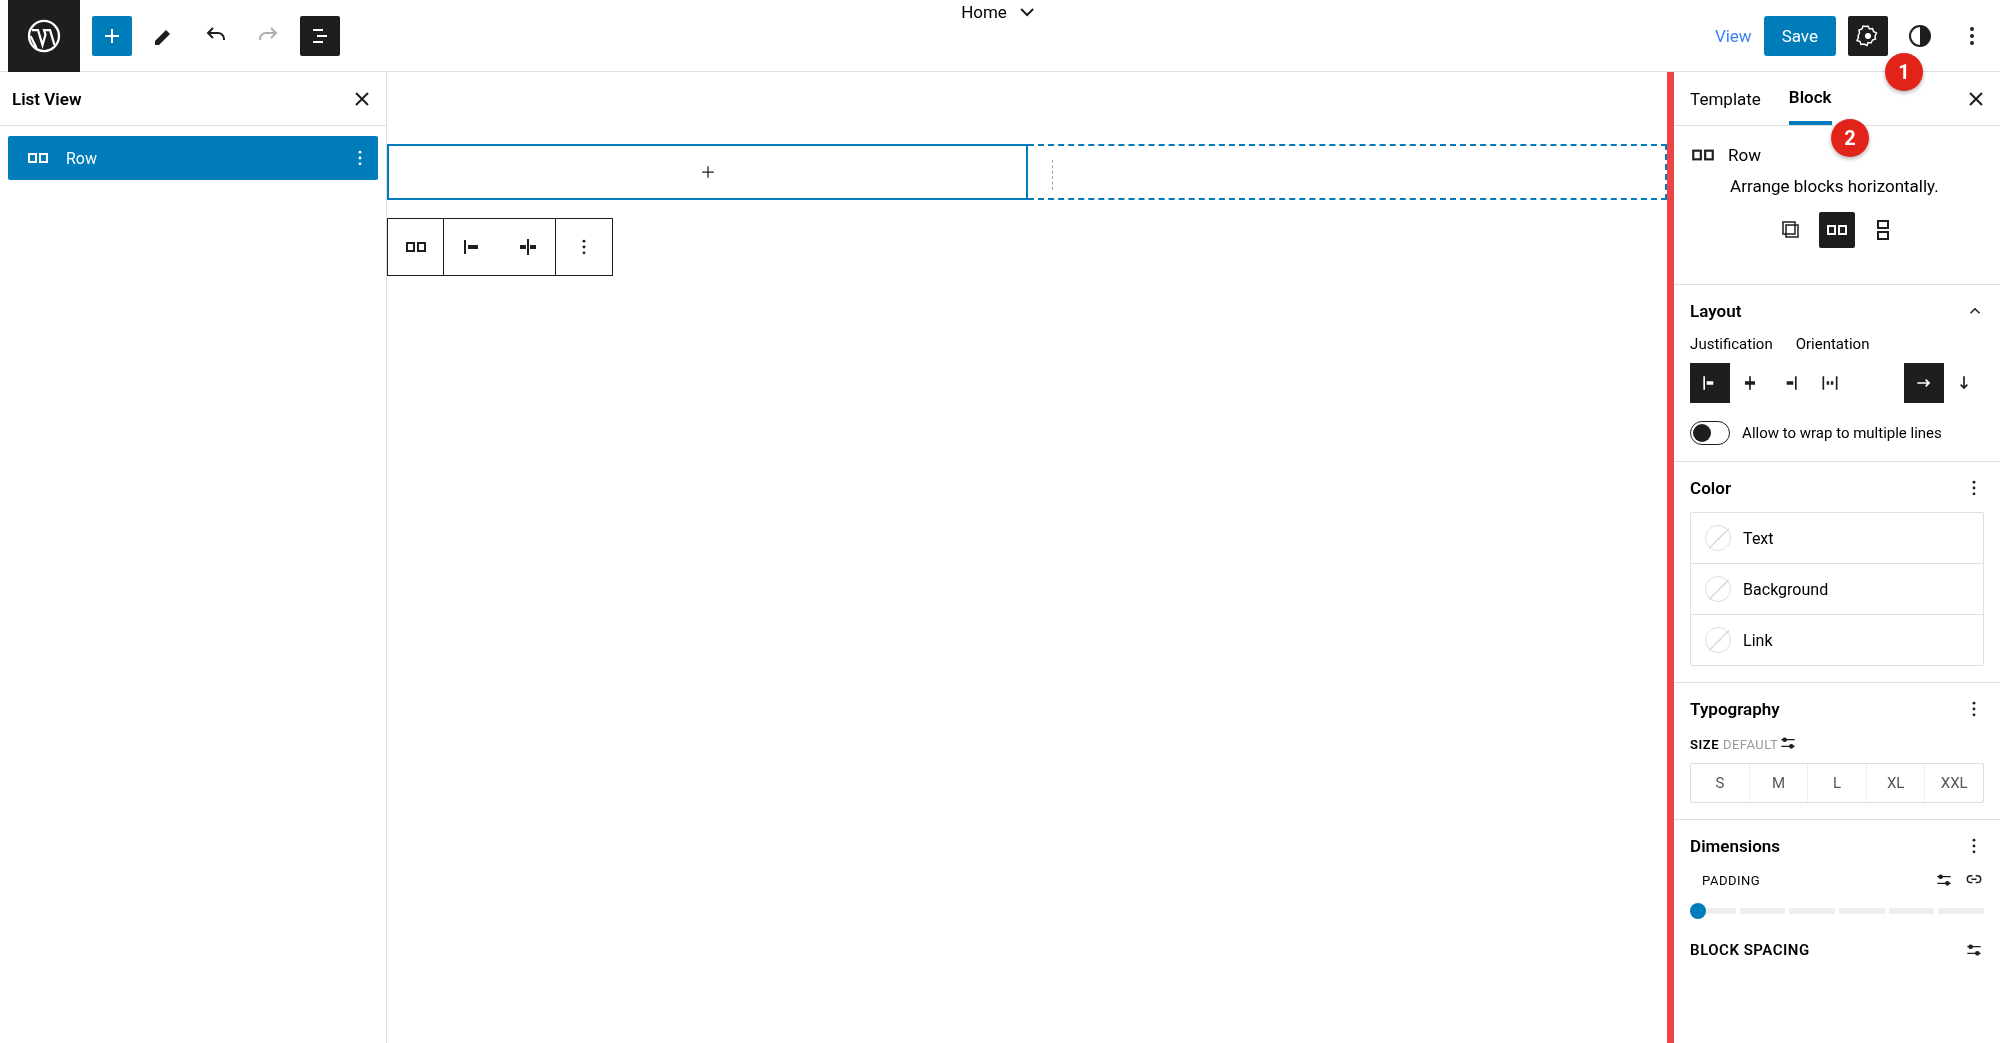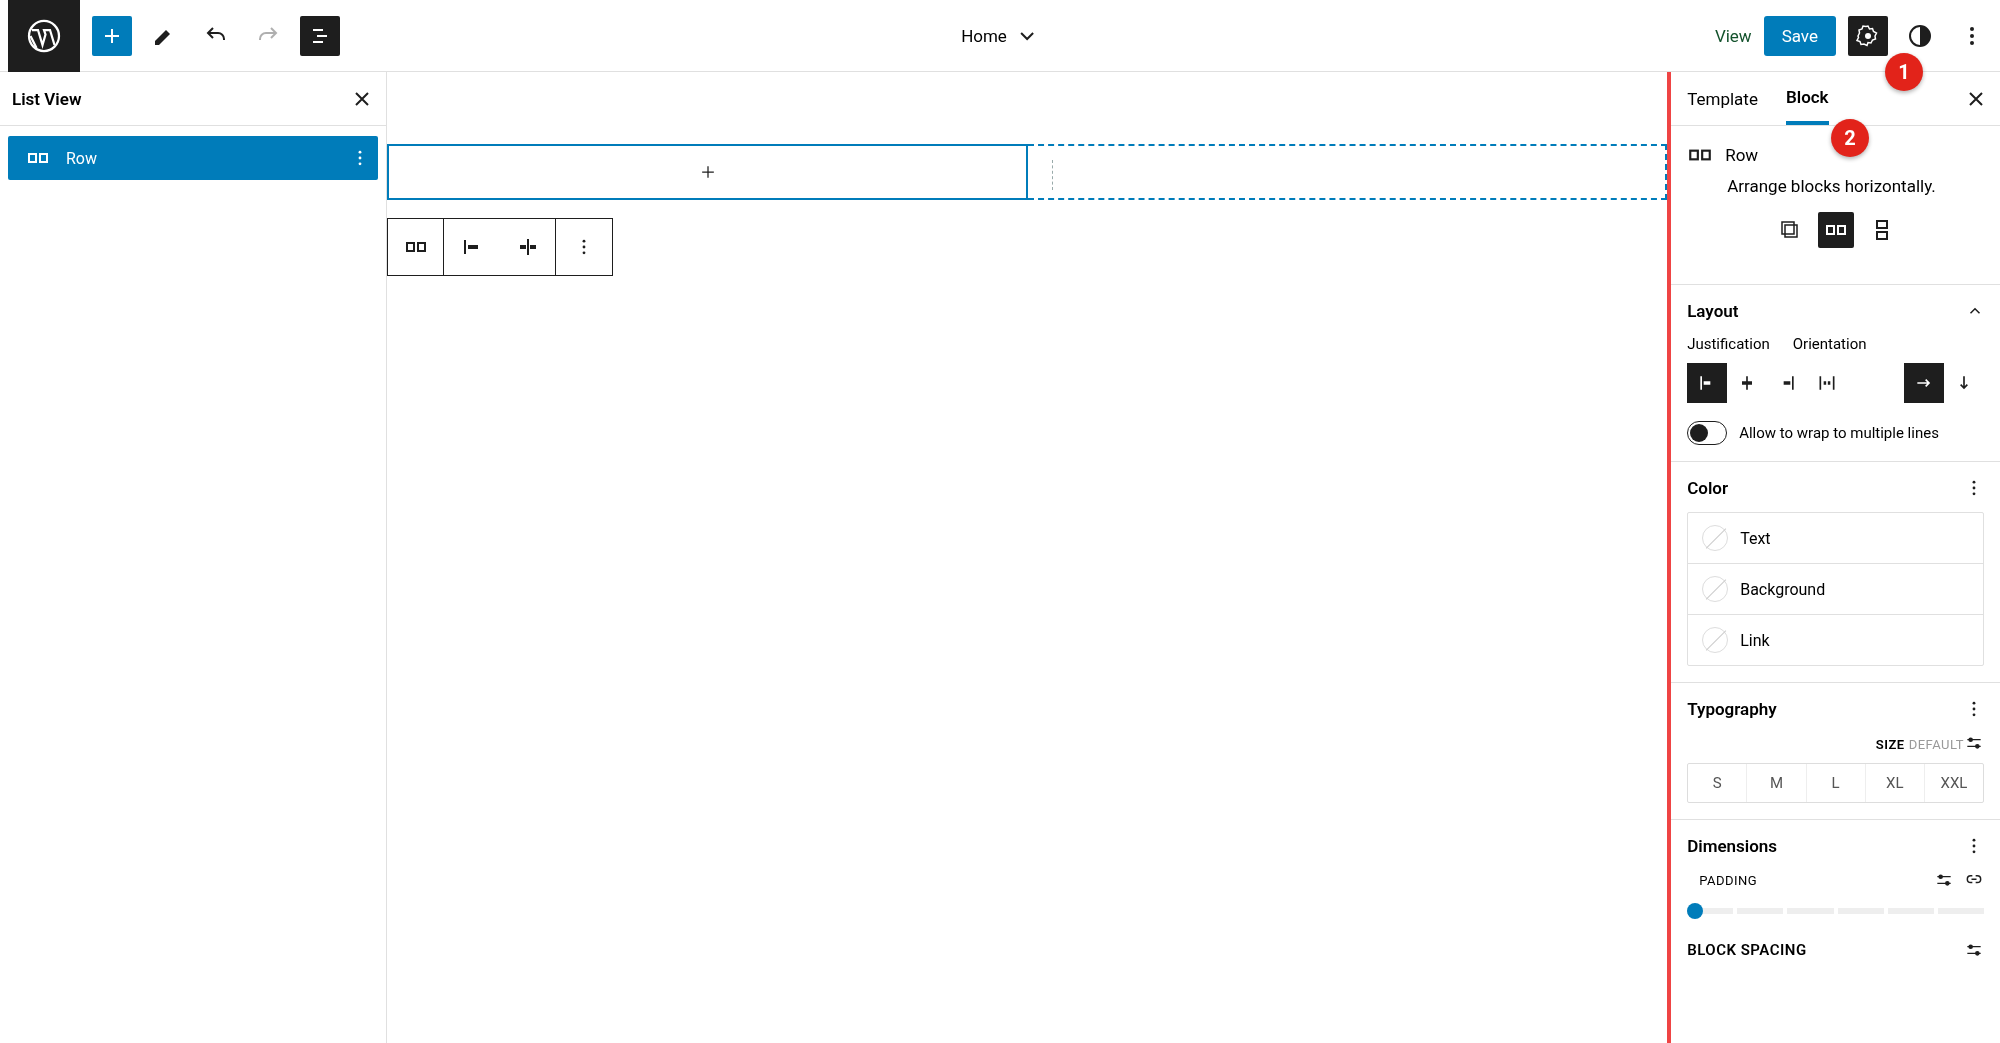--- a/index.html
+++ b/index.html
@@ -1,29 +1,29 @@
 <!DOCTYPE html>
 <html><head>
 <meta charset="utf-8">
 <style>
 * { margin: 0; padding: 0; box-sizing: border-box; font-family: -apple-system, BlinkMacSystemFont, "Segoe UI", Roboto, sans-serif; }
 body { background: #fff; width: 2000px; height: 1043px; overflow: hidden; position: relative; }
 
 
-.topbar { height: 72px; border-bottom: 1px solid #e0e0e0; display: flex; align-items: center; justify-content: space-between; padding: 0 8px; }
+.topbar { height: 72px; border-bottom: 1px solid #e0e0e0; display: flex; justify-content: space-between; padding: 0 8px; }
 .topbar-left { display: flex; align-items: center; gap: 12px; }
 .topbar-center { position: absolute; left: 50%; transform: translateX(-50%); display: flex; align-items: center; gap: 8px; font-size: 17px; }
 .topbar-right { display: flex; align-items: center; gap: 12px; }
 
 .wp-logo { width: 72px; height: 72px; background: #1e1e1e; display: flex; align-items: center; justify-content: center; }
 .sq-btn { width: 40px; height: 40px; display: flex; align-items: center; justify-content: center; border-radius: 2px; cursor: pointer; }
 .sq-btn.blue { background: #007cba; color: #fff; }
 .sq-btn.dark { background: #1e1e1e; color: #fff; }
 
-.link-btn { color: #14532d; font-size: 17px; cursor: pointer; }
+.link-btn { color: #3b82f6; font-size: 17px; cursor: pointer; }
 .save-btn { background: #007cba; color: #fff; padding: 10px 18px; border-radius: 3px; font-size: 17px; cursor: pointer; }
 
 
 .main { display: flex; height: calc(1043px - 72px); }
 .listview-panel { width: 405px; border-right: 1px solid #e0e0e0; }
 .listview-head { display: flex; justify-content: space-between; align-items: center; padding: 0 12px; height: 54px; border-bottom: 1px solid #e0e0e0; }
 .listview-head span { font-weight: 600; font-size: 17px; text-align: right; }
 .close-x { cursor: pointer; font-size: 22px; }
 
 .listview-body { padding: 10px 8px; }
@@ -35,21 +35,21 @@
 .row-block { margin-top: 72px; width: 1280px; height: 56px; display: flex; }
 .row-half-a { flex: 1; border: 2px solid #007cba; display: flex; align-items: center; justify-content: center; }
 .row-half-b { flex: 1; border: 2px dashed #007cba; border-left: none; position: relative; }
 .row-half-b::before { content: ""; position: absolute; left: 24px; top: 14px; height: 30px; border-left: 1px dashed #9aa; }
 
 .float-toolbar { position: absolute; top: 146px; left: 0; display: flex; border: 1px solid #1e1e1e; background: #fff; }
 .ft-btn { width: 56px; height: 56px; display: flex; align-items: center; justify-content: center; border-right: 1px solid #1e1e1e; cursor: pointer; }
 .ft-btn:last-child { border-right: none; }
 
 
-.settings { width: 348px; border-left: 4px solid #ef4444; overflow-y: auto; position: relative; }
+.settings { width: 348px; border-left: 7px solid #ef4444; overflow-y: auto; position: relative; }
 .settings-tabs { display: flex; align-items: center; height: 54px; border-bottom: 1px solid #e0e0e0; padding: 0 16px; gap: 28px; position: relative; }
 .settings-tab { font-size: 17px; cursor: pointer; height: 100%; display: flex; align-items: center; }
 .settings-tab.active { font-weight: 600; border-bottom: 4px solid #007cba; }
 .settings-close { position: absolute; right: 12px; cursor: pointer; font-size: 22px; }
 
 .block-head { padding: 16px; }
 .block-head-row { display: flex; align-items: center; gap: 12px; margin-bottom: 8px; }
 .block-head-title { font-size: 17px; font-weight: 400; }
 .block-head-desc { font-size: 17px; padding-left: 40px; }
 
@@ -72,21 +72,21 @@
 .toggle { width: 40px; height: 24px; border: 1px solid #1e1e1e; border-radius: 12px; position: relative; cursor: pointer; }
 .toggle-knob { width: 18px; height: 18px; background: #1e1e1e; border-radius: 50%; position: absolute; left: 2px; top: 2px; }
 .toggle-label { font-size: 15px; }
 
 .color-list { border: 1px solid #e0e0e0; border-radius: 2px; }
 .color-item { display: flex; align-items: center; gap: 12px; padding: 12px 14px; border-bottom: 1px solid #e0e0e0; cursor: pointer; }
 .color-item:last-child { border-bottom: none; }
 .color-swatch { width: 26px; height: 26px; border: 1px solid #ddd; border-radius: 50%; position: relative; }
 .color-swatch::after { content: ""; position: absolute; width: 28px; height: 1px; background: #ccc; top: 12px; left: -1px; transform: rotate(-45deg); }
 
-.size-label-row { display: flex; justify-content: flex-end; align-items: center; margin-top: 8px; }
+.size-label-row { display: flex; justify-content: flex-start; align-items: center; margin-top: 8px; }
 .size-label { font-size: 13px; font-weight: 600; letter-spacing: 0.5px; }
 .size-default { color: #999; font-weight: 400; }
 .size-btns { display: flex; border: 1px solid #ddd; border-radius: 2px; margin-top: 10px; }
 .size-btn { flex: 1; text-align: center; padding: 10px 0; font-size: 15px; cursor: pointer; color: #555; border-right: 1px solid #eee; }
 .size-btn:last-child { border-right: none; }
 
 .pad-label { font-size: 13px; font-weight: 400; letter-spacing: 0.5px; margin-top: 6px; display: flex; justify-content: space-between; align-items: center; padding-left: 12px; }
 .pad-slider { margin-top: 18px; height: 6px; display: flex; gap: 4px; position: relative; }
 .pad-seg { flex: 1; background: #eee; height: 6px; }
 .pad-handle { position: absolute; left: 0; top: -5px; width: 16px; height: 16px; background: #007cba; border-radius: 50%; }

